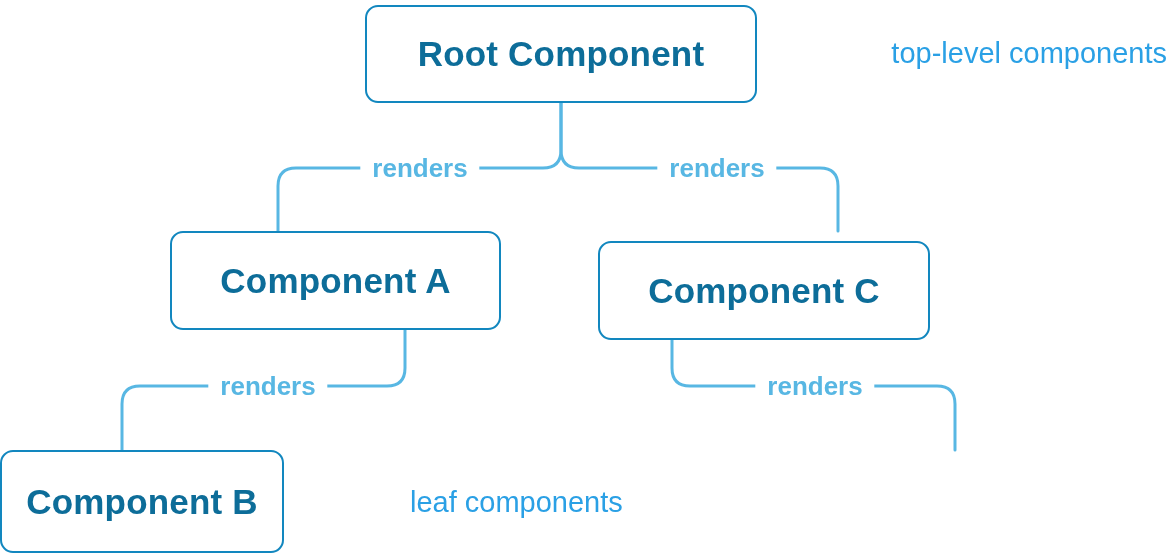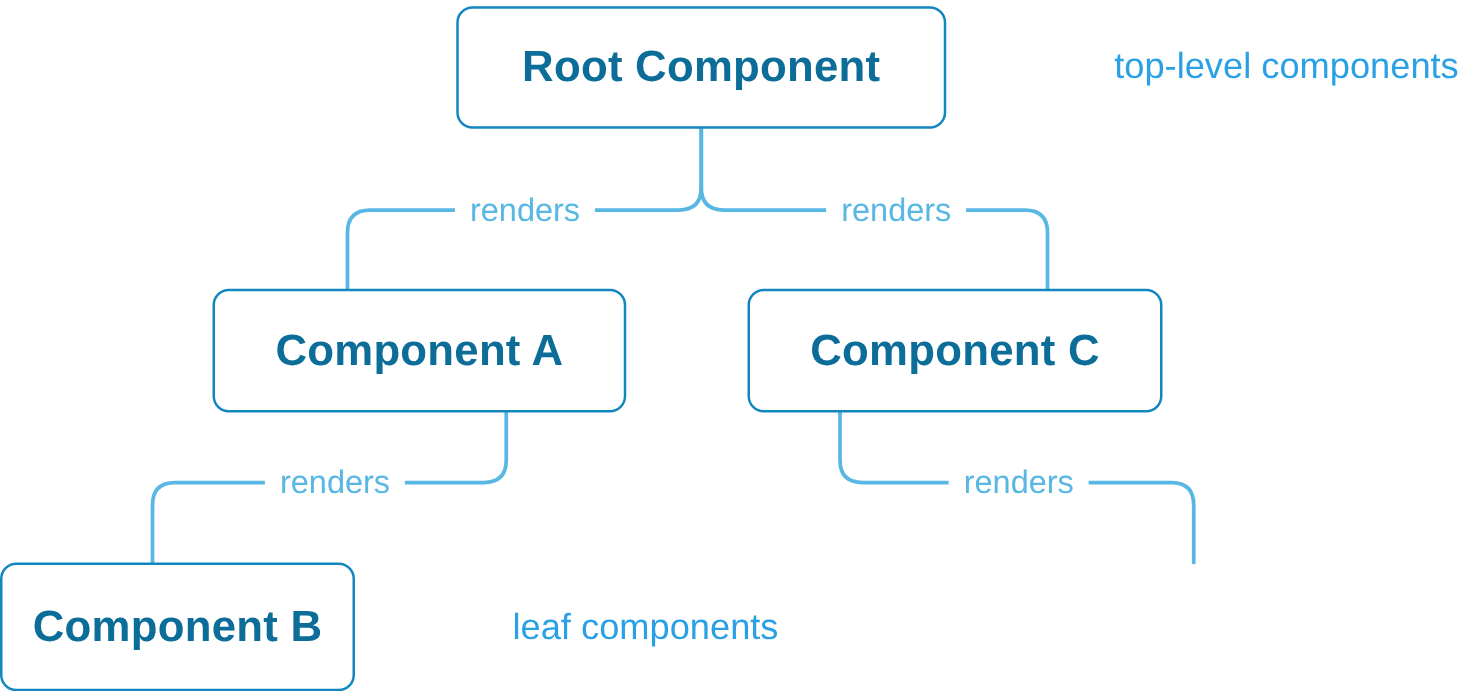--- a/index.html
+++ b/index.html
@@ -39,21 +39,21 @@
     font-size: 35px;
     font-weight: 600;
     letter-spacing: 0.2px;
   }
   .edge-label {
     position: absolute;
     transform: translate(-50%, -50%);
     background: var(--background, #ffffff);
     color: var(--edge-label, #58b7e3);
     font-size: 26px;
-    font-weight: 400;
+    font-weight: 700;
     padding: 0 12px;
     white-space: nowrap;
   }
   .annotation {
     position: absolute;
     color: var(--annotation, #2aa0e5);
     font-size: 29px;
     font-weight: 400;
     white-space: nowrap;
   }
@@ -79,21 +79,21 @@
   </svg>
 
   <div class="node" style="left:365px; top:5px; width:392px; height:98px;">
     <span>Root Component</span>
   </div>
 
   <div class="node" style="left:170px; top:231px; width:331px; height:99px;">
     <span>Component A</span>
   </div>
 
-  <div class="node" style="left:598px; top:231px; width:332px; height:99px;">
+  <div class="node" style="left:598px; top:241px; width:332px; height:99px;">
     <span>Component C</span>
   </div>
 
   <div class="node" style="left:0px; top:450px; width:284px; height:103px;">
     <span>Component B</span>
   </div>
 
 
   <span class="edge-label" style="left:420px; top:168px;">renders</span>
   <span class="edge-label" style="left:717px; top:168px;">renders</span>

